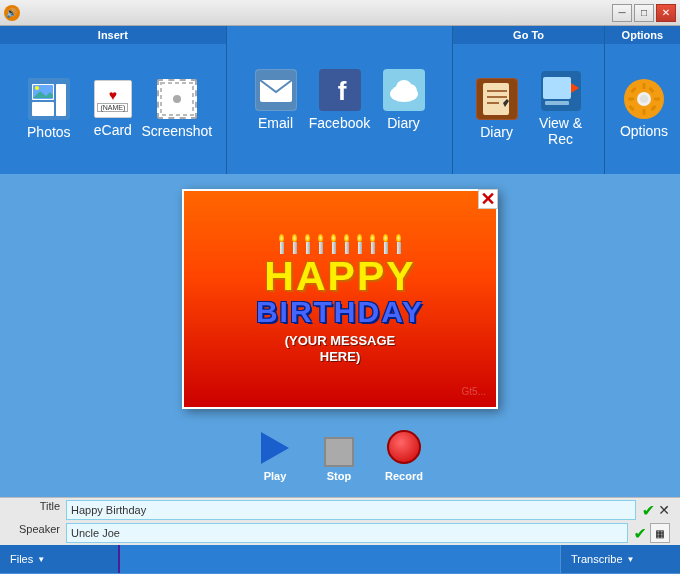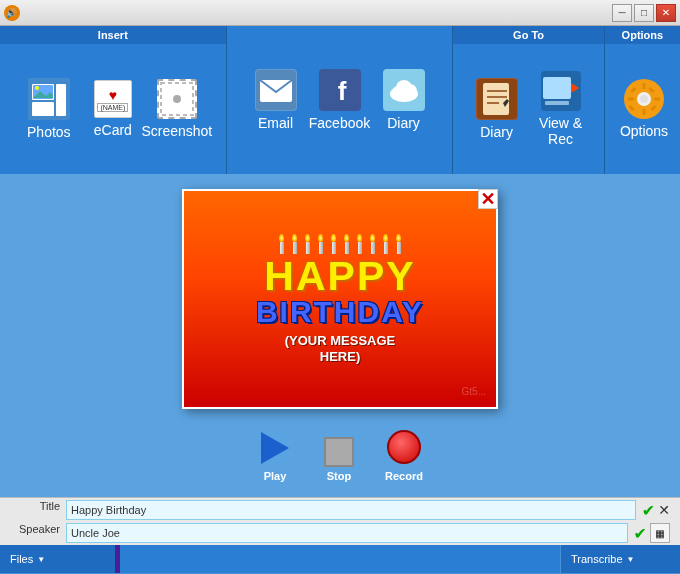--- a/index.html
+++ b/index.html
@@ -383,21 +383,21 @@
     .status-left {
       background: #1e6bbf;
       height: 100%;
       display: flex;
       align-items: center;
       padding: 0 10px;
       color: white;
       font-size: 11px;
       gap: 4px;
       cursor: pointer;
-      border-right: 5px solid #4c1d95;
+      border-right: 2px solid #4c1d95;
       min-width: 120px;
     }
     .status-right {
       background: #1e6bbf;
       height: 100%;
       display: flex;
       align-items: center;
       padding: 0 10px;
       color: white;
       font-size: 11px;

